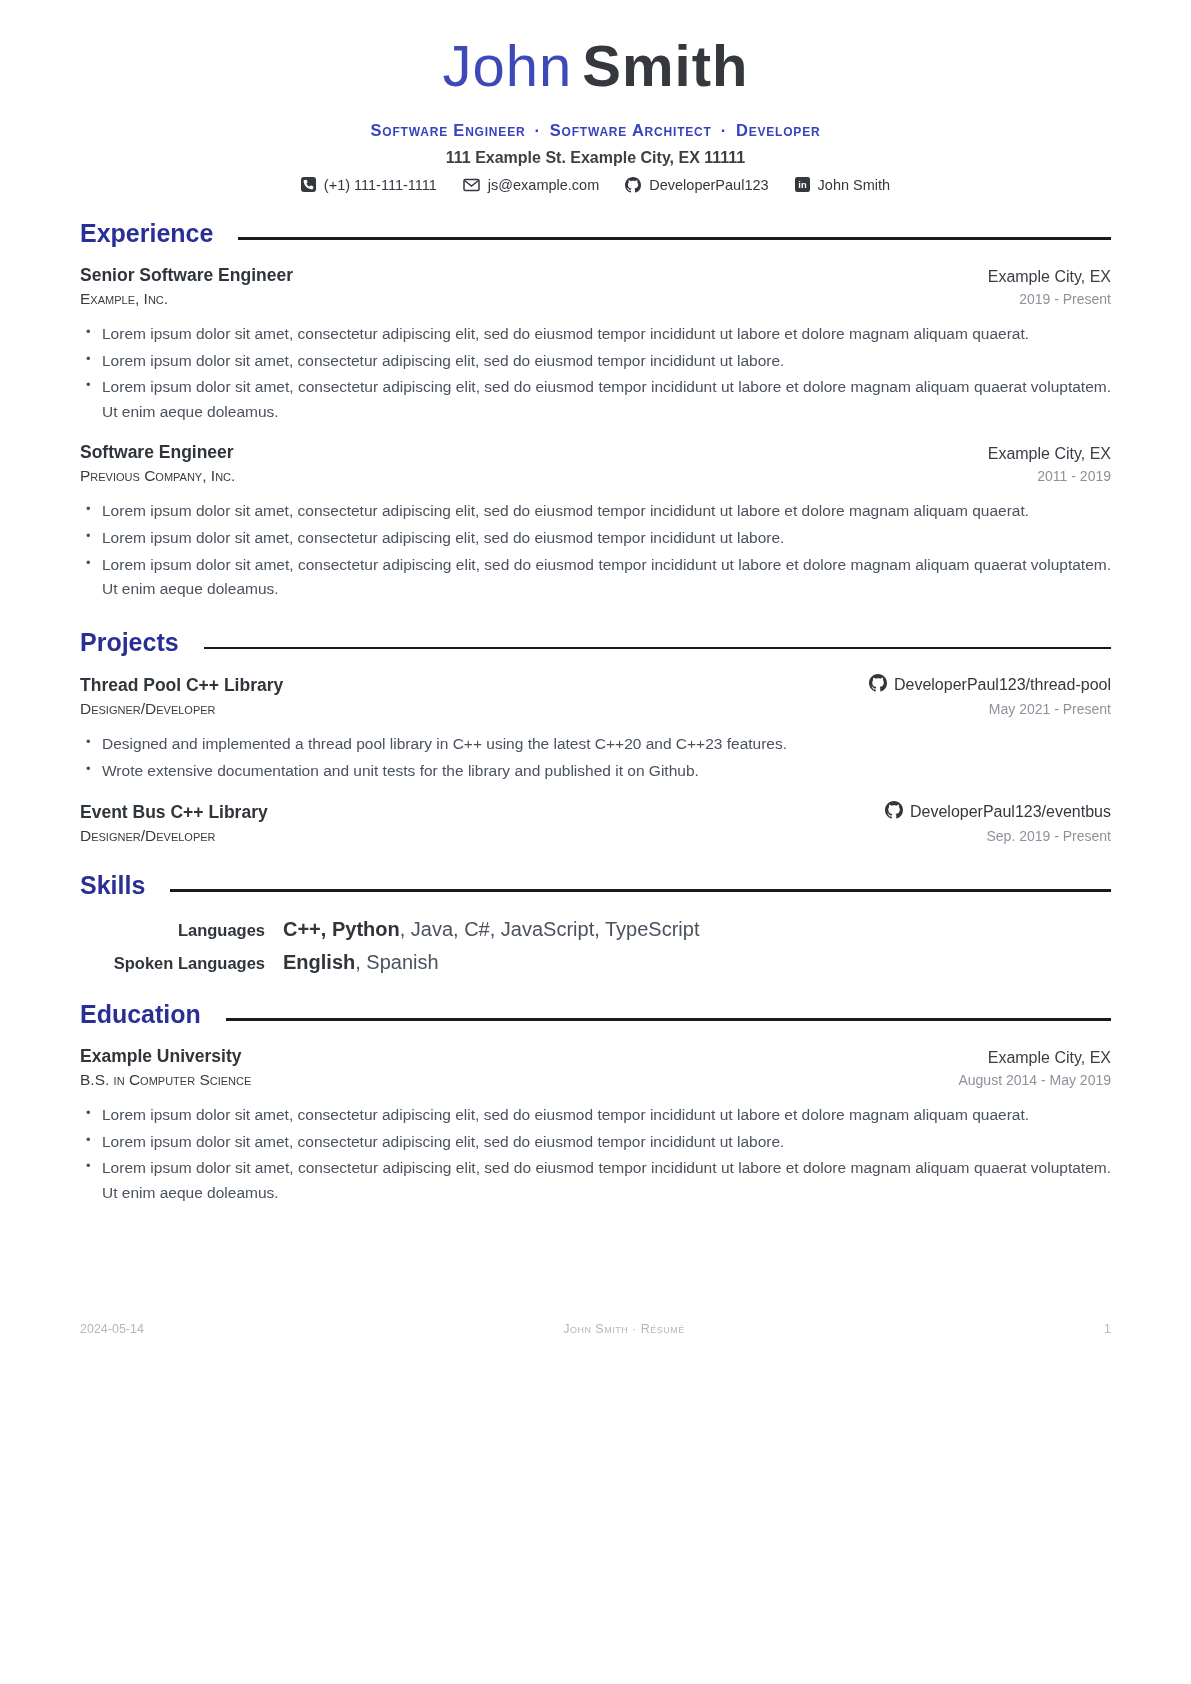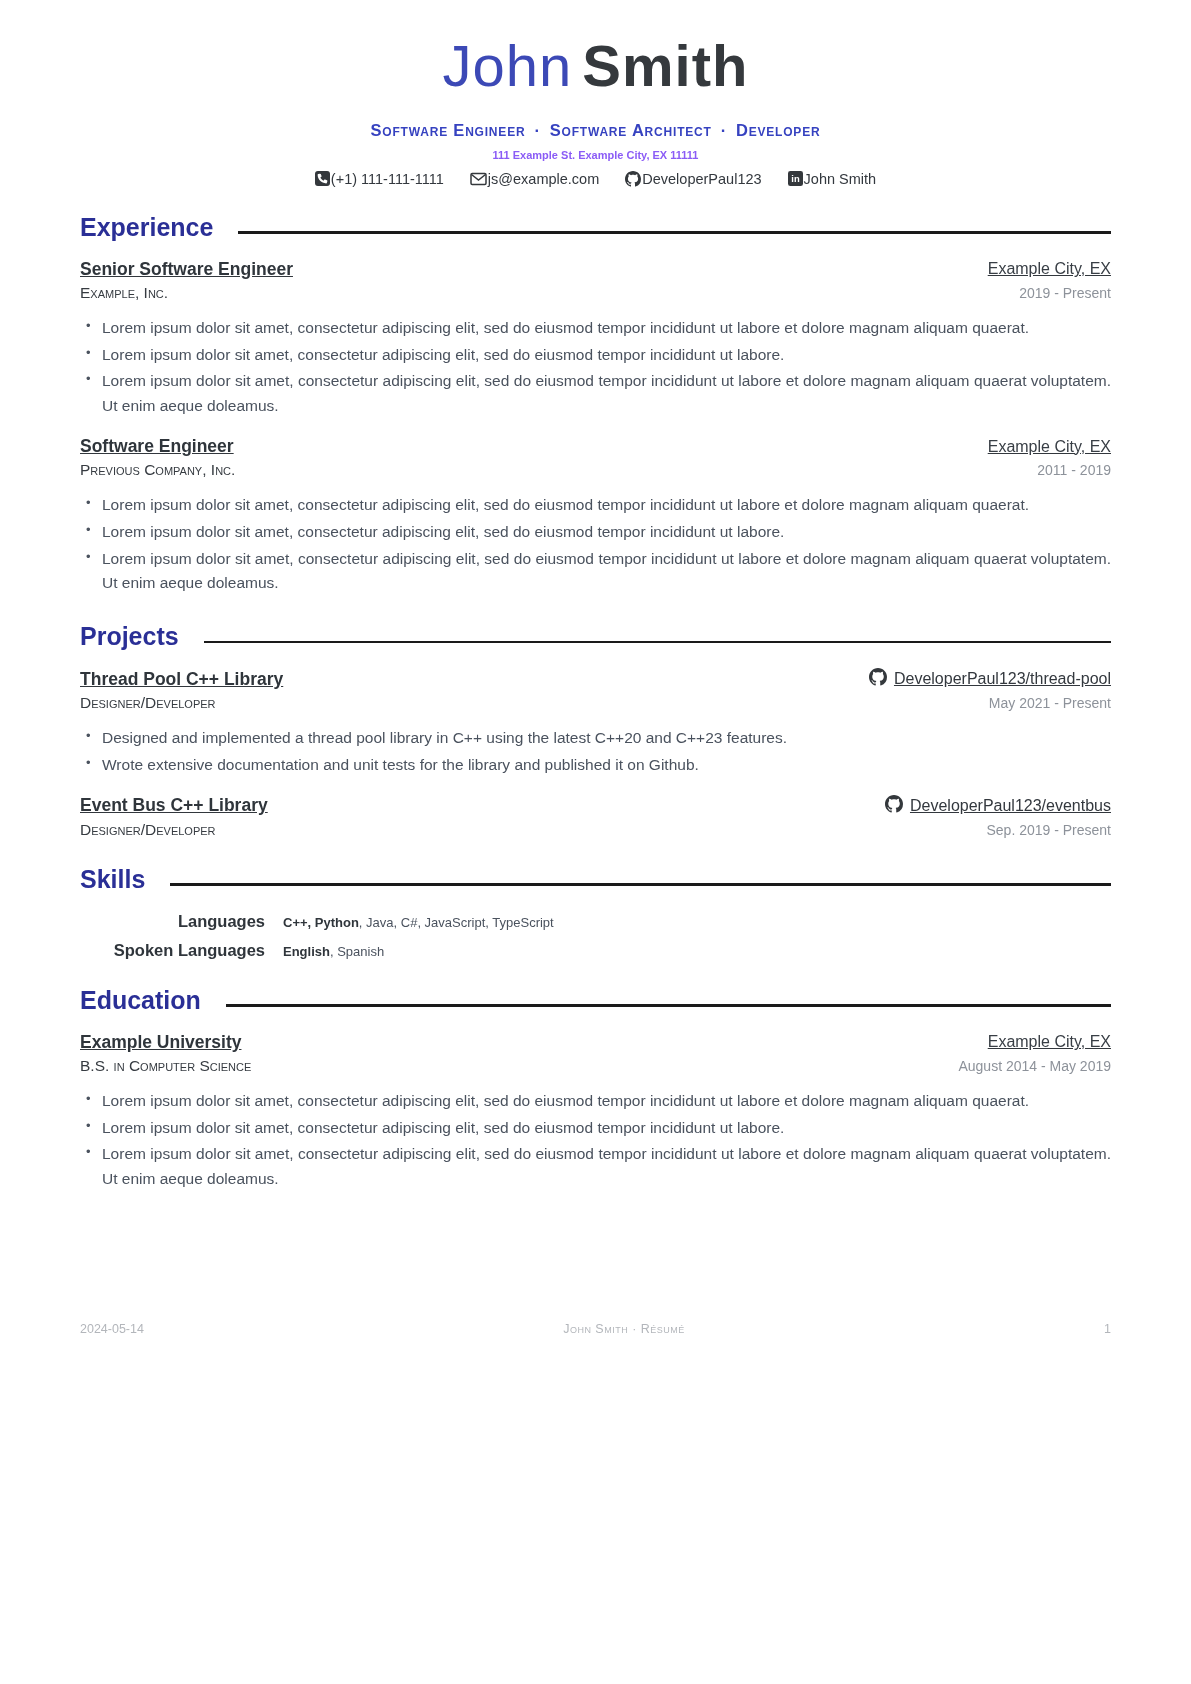--- a/index.html
+++ b/index.html
@@ -28,33 +28,33 @@
     font-variant: small-caps;
     font-weight: 600;
     font-size: 16.5px;
     letter-spacing: 0.8px;
     color: #3642c0;
   }
   .tagline .sep { margin: 0 9px; color: #3642c0; }
   .address {
     margin-top: 9px;
     font-weight: 700;
-    font-size: 11px;
-    color: #8b5cf6;
+    font-size: 16px;
+    color: #404040;
   }
   .contacts {
     margin-top: 10px;
     display: flex;
     justify-content: center;
     align-items: center;
     gap: 26px;
     font-size: 14.5px;
     color: #33383e;
   }
-  .contact-item { display: inline-flex; align-items: center; gap: 1px; cursor: pointer; }
+  .contact-item { display: inline-flex; align-items: center; gap: 8px; cursor: pointer; }
   .contact-item svg { display: block; }
 
   
   .section { margin-top: 26px; }
   .sec-head { display: flex; align-items: center; gap: 11px; }
   .sec-head h2 {
     font-size: 25px;
     font-weight: 700;
     color: #2a2f96;
     white-space: nowrap;
@@ -62,21 +62,21 @@
   .sec-rule {
     flex: 1;
     height: 2.5px;
     background: #1a1a1a;
     margin-left: 14px;
     margin-top: 10px;
   }
 
   
   .entry { margin-top: 17px; }
-  .erow1 { display: flex; justify-content: space-between; align-items: center; text-decoration: underline; }
+  .erow1 { display: flex; justify-content: space-between; align-items: flex-end; }
   .etitle { font-size: 17.5px; font-weight: 700; color: #2f353b; }
   .eloc   { font-size: 16px; color: #383e45; }
   .erepo  { font-size: 16px; color: #33383e; display: inline-flex; align-items: center; gap: 7px; cursor: pointer; }
   .erow2 { display: flex; justify-content: space-between; align-items: baseline; margin-top: 4px; }
   .eorg  { font-variant: small-caps; font-size: 15.5px; color: #363b41; }
   .edate { font-size: 14px; color: #8d929a; }
 
   ul.bullets { list-style: none; margin-top: 14px; }
   ul.bullets li {
     position: relative;
@@ -100,21 +100,21 @@
   
   .skills-grid { margin-top: 18px; }
   .skill-row {
     display: grid;
     grid-template-columns: 185px 1fr;
     column-gap: 18px;
     margin-bottom: 10px;
     align-items: baseline;
   }
   .skill-label { text-align: right; font-weight: 700; font-size: 16.5px; color: #2f353b; }
-  .skill-value { font-size: 13px; color: #4a525e; }
+  .skill-value { font-size: 20px; color: #4a525e; }
   .skill-value .lead { font-weight: 700; color: #2f353b; }
 
   
   .footer {
     position: absolute;
     left: 80px; right: 80px; bottom: 52px;
     display: flex;
     justify-content: space-between;
     align-items: baseline;
     font-size: 12.5px;

